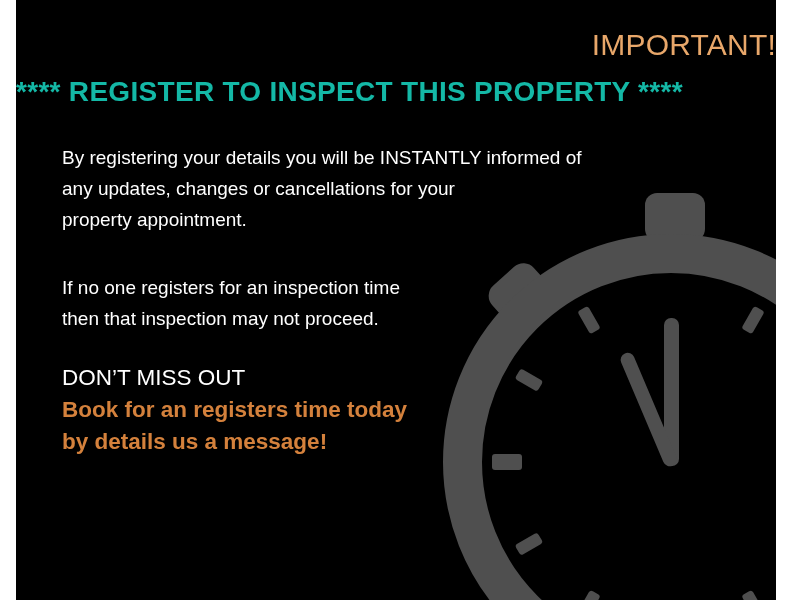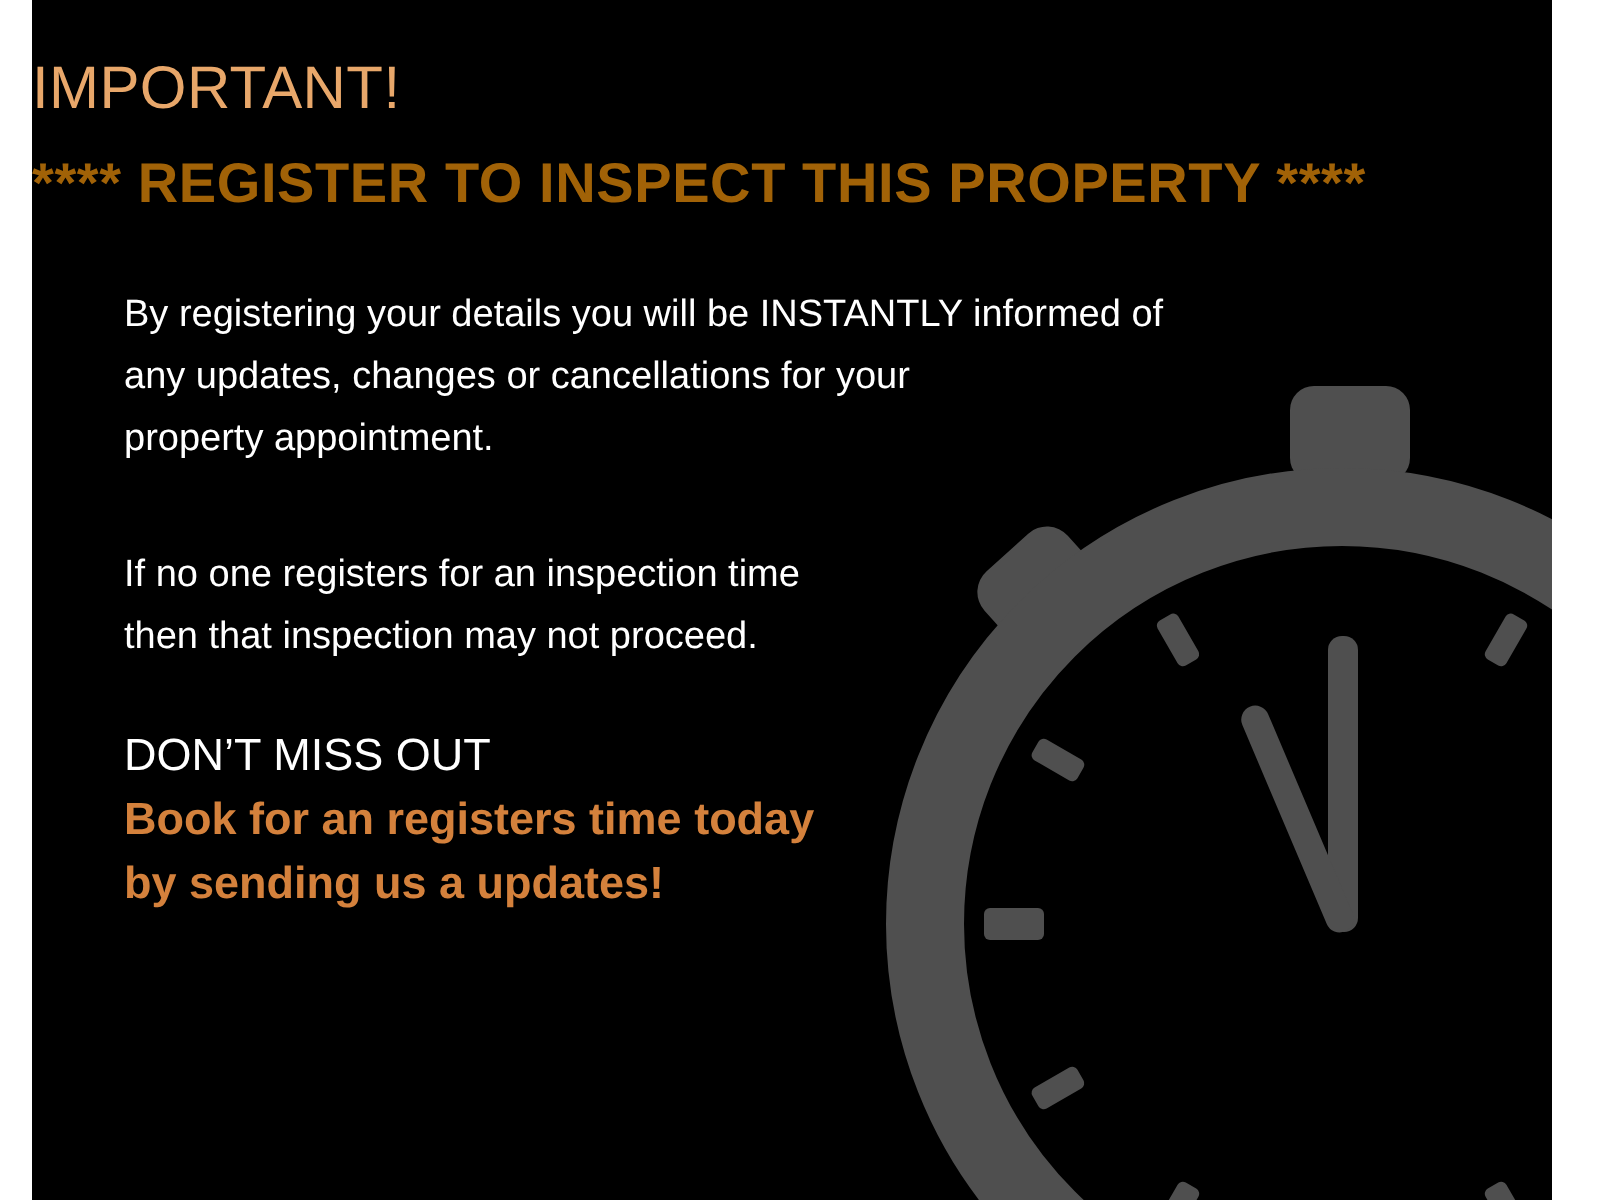--- a/index.html
+++ b/index.html
@@ -50,35 +50,35 @@
     top: 0;
     width: 760px;
     height: 600px;
   }
 
   .headline-1 {
     position: absolute;
     left: 0;
     top: 28px;
     width: 760px;
-    text-align: left;
+    text-align: right;
     color: #E8A76A;
     font-size: 30px;
     font-weight: 400;
     letter-spacing: 0.2px;
     white-space: nowrap;
   }
 
   .headline-2 {
     position: absolute;
     left: 0;
     top: 76px;
     width: 641px;
     text-align: right;
-    color: #a16207;
+    color: #14b8a6;
     font-size: 28px;
     font-weight: 700;
     letter-spacing: 0.3px;
     white-space: nowrap;
   }
 
   .body-block {
     position: absolute;
     left: 46px;
     color: #FFFFFF;
@@ -201,18 +201,18 @@
       <div class="body-block" id="para-1">By registering your details  you will be INSTANTLY informed of
 any updates, changes or cancellations for your
 property appointment.</div>
 
       <div class="body-block" id="para-2">If no one registers for an inspection time
 then that inspection may not proceed.</div>
 
       <div id="closing">
         <div class="closing-line-white">DON’T MISS OUT</div>
         <div class="closing-line-accent">Book for an registers time today</div>
-        <div class="closing-line-accent">by sending us a updates!</div>
+        <div class="closing-line-accent">by details us a message!</div>
       </div>
 
     </div>
   </div>
 </div>
 
 </body></html>

